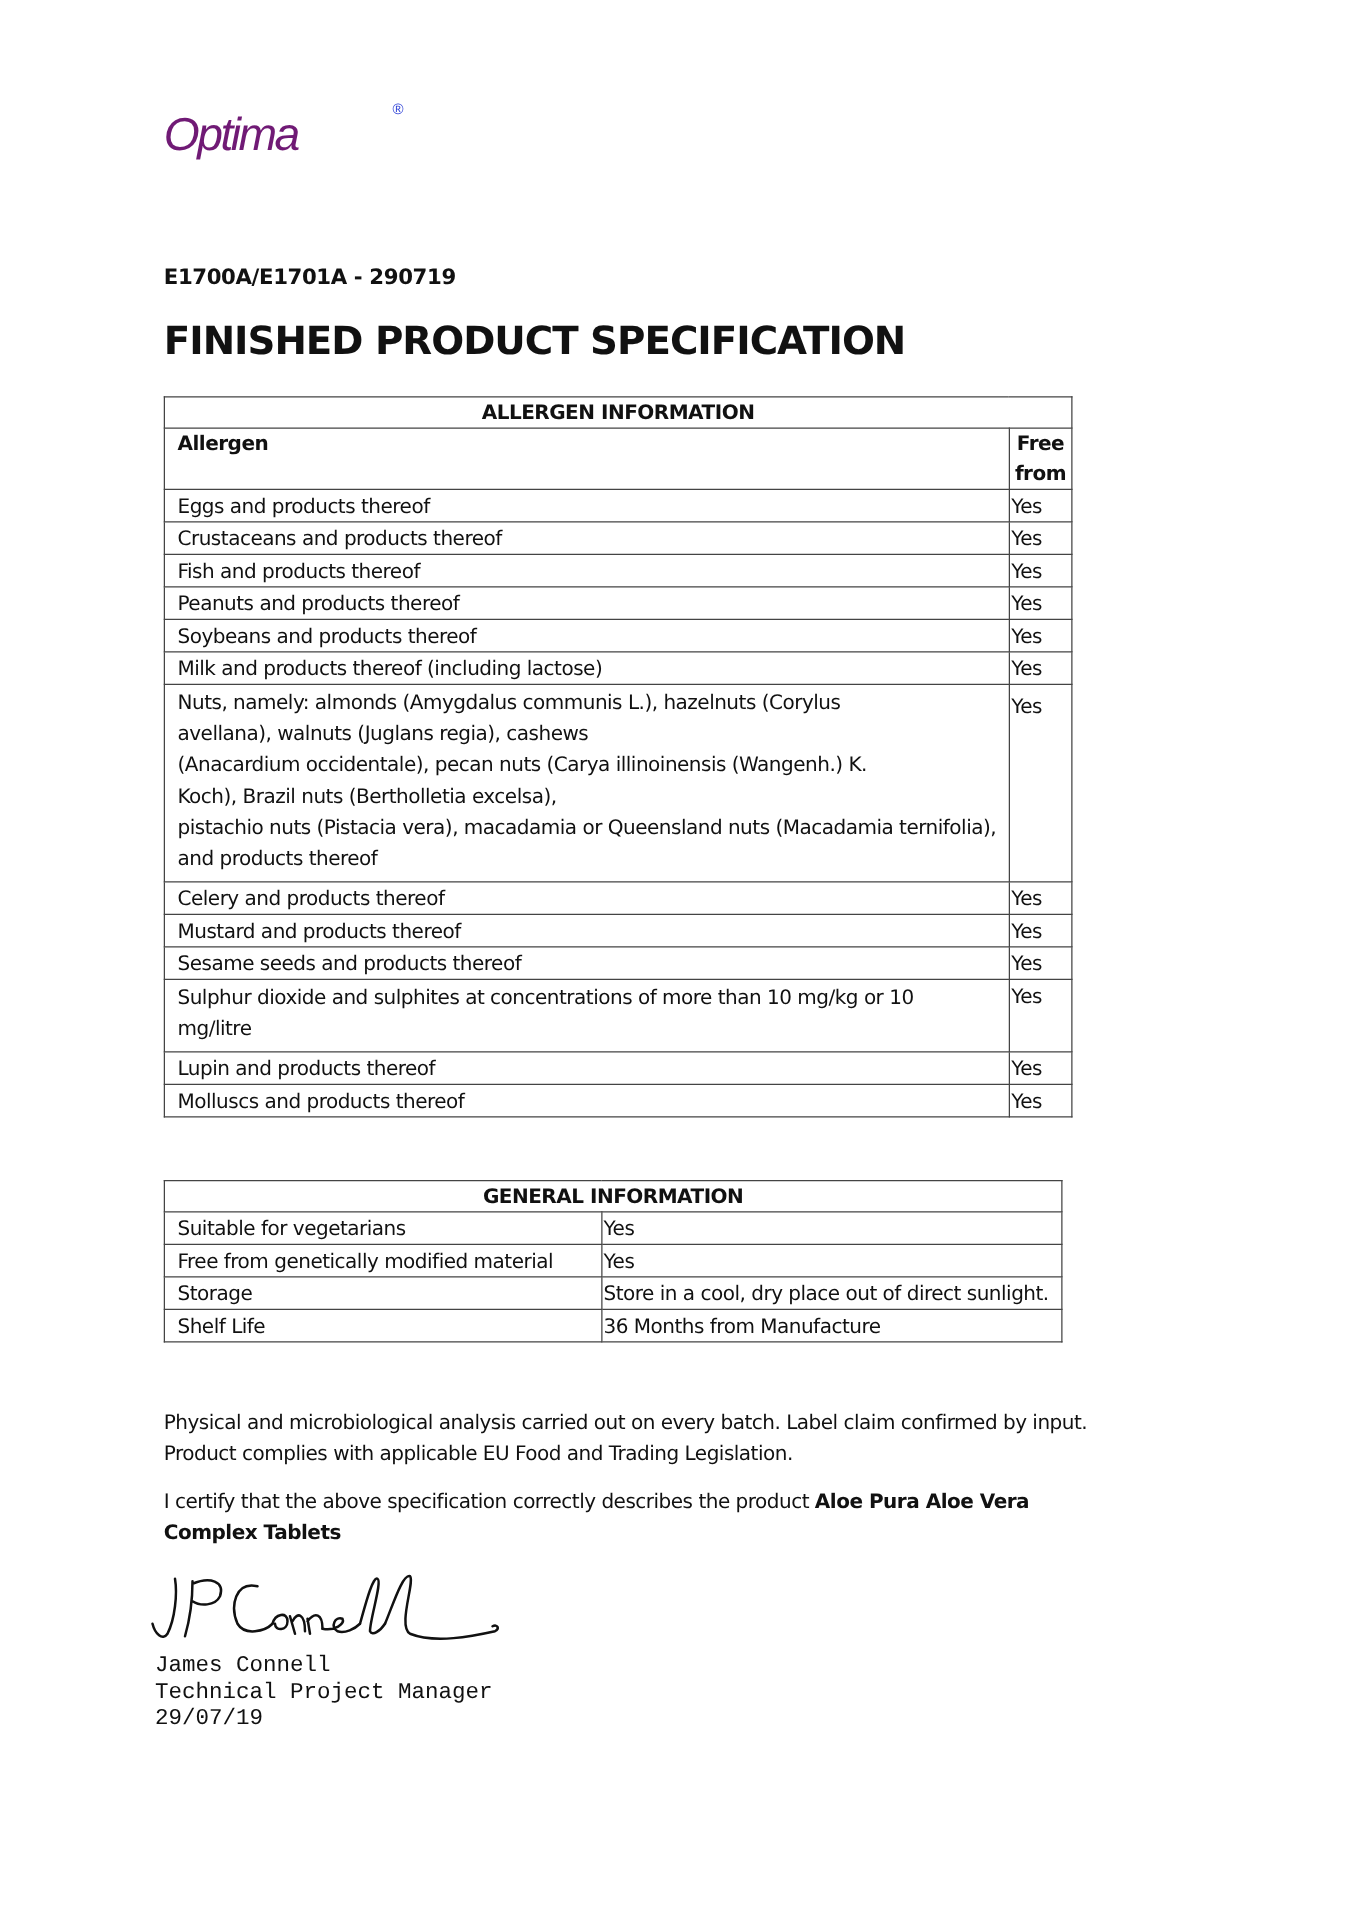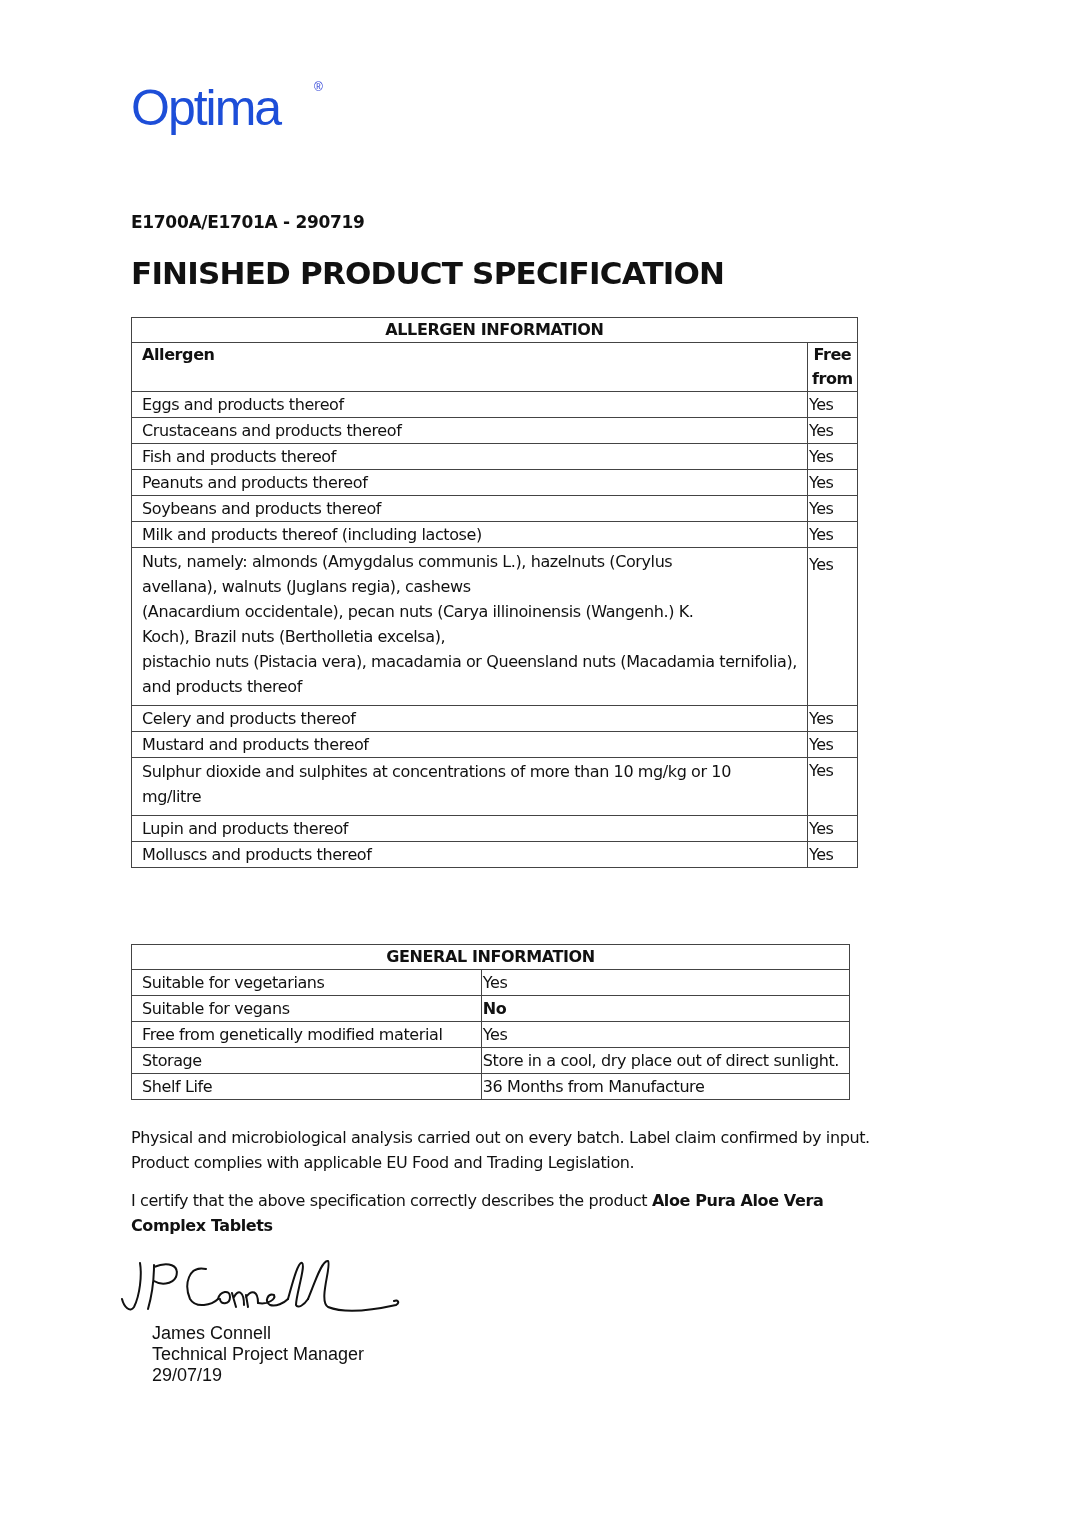--- a/index.html
+++ b/index.html
@@ -1,21 +1,21 @@
 <!DOCTYPE html>
 <html><head>
   <meta charset="utf-8">
   <style>
     html, body { margin: 0; padding: 0; background: #ffffff; }
     body { width: 1080px; height: 1527px; position: relative; overflow: hidden;
            font-family: "Liberation Sans", sans-serif; color: #111; }
 
     .logo { position: absolute; left: 131px; top: 68px; height: 80px; }
-    .logo-text { font-family: "Liberation Sans", sans-serif; font-size: 50px; color: #1d4ed8;
-                 letter-spacing: -2px; line-height: 80px; font-weight: normal; }
+    .logo-text { font-family: "Liberation Sans", sans-serif; font-size: 37px; color: #701a75;
+                 letter-spacing: -2px; line-height: 80px; font-weight: normal; font-style: italic; }
     .logo-reg { position: absolute; left: 183px; top: 12px; font-size: 12px; color: #2b3fd6; }
 
     .doc-code { position: absolute; left: 131px; top: 212px; font-size: 17px; font-weight: bold;
                 font-family: "DejaVu Sans", sans-serif; letter-spacing: -0.3px; }
     .doc-title { position: absolute; left: 131px; top: 255px; font-size: 31px; font-weight: bold;
                  font-family: "DejaVu Sans", sans-serif; letter-spacing: -0.8px; }
 
     table.spec { position: absolute; left: 131px; border-collapse: collapse; width: 719px;
                  font-family: "DejaVu Sans", sans-serif; font-size: 16px; letter-spacing: -0.4px; }
     table.spec td, table.spec th { border: 1.5px solid #444; padding: 0 10px; vertical-align: top; text-align: left; }
@@ -34,21 +34,21 @@
     #general-table col.c1 { width: 408px; }
     #general-table td { height: 24px; }
 
     .para { position: absolute; left: 131px; width: 760px; font-family: "DejaVu Sans", sans-serif;
             font-size: 16px; line-height: 25px; letter-spacing: -0.4px; }
     #para1 { top: 1125px; }
     #para2 { top: 1188px; }
     .bold { font-weight: bold; }
 
     .signature { position: absolute; left: 118px; top: 1255px; width: 290px; height: 65px; }
-    .signer { position: absolute; left: 152px; top: 1323px; font-family: Liberation Sans, sans-serif;
+    .signer { position: absolute; left: 124px; top: 1323px; font-family: Liberation Mono, monospace;
               font-size: 18px; line-height: 21px; }
   </style>
 </head>
 <body>
 
 <div class="logo">
   <span class="logo-text">Optima</span>
   <span class="logo-reg">®</span>
 </div>
 
@@ -105,20 +105,24 @@
   </tr>
   <tr>
     <td>Celery and products thereof</td>
     <td class="val">Yes</td>
   </tr>
   <tr>
     <td>Mustard and products thereof</td>
     <td class="val">Yes</td>
   </tr>
   <tr>
+    <td>Sesame seeds and products thereof</td>
+    <td class="val">Yes</td>
+  </tr>
+  <tr>
     <td class="multiline" style="padding-right:46px;">Sulphur dioxide and sulphites at concentrations of more than 10 mg/kg or 10 mg/litre</td>
     <td class="val">Yes</td>
   </tr>
   <tr>
     <td>Lupin and products thereof</td>
     <td class="val">Yes</td>
   </tr>
   <tr>
     <td>Molluscs and products thereof</td>
     <td class="val">Yes</td>
@@ -131,24 +135,20 @@
       <col class="c1">
       <col class="c2">
     </colgroup>
   <tbody>
       <tr>
     <th class="section" colspan="2">GENERAL INFORMATION</th>
   </tr>
   <tr>
     <td>Suitable for vegetarians</td>
     <td class="val">Yes</td>
-  </tr>
-  <tr>
-    <td>Suitable for vegans</td>
-    <td class="val bold">No</td>
   </tr>
   <tr>
     <td>Free from genetically modified material</td>
     <td class="val">Yes</td>
   </tr>
   <tr>
     <td>Storage</td>
     <td class="val" style="white-space:nowrap;">Store in a cool, dry place out of direct sunlight.</td>
   </tr>
   <tr>

